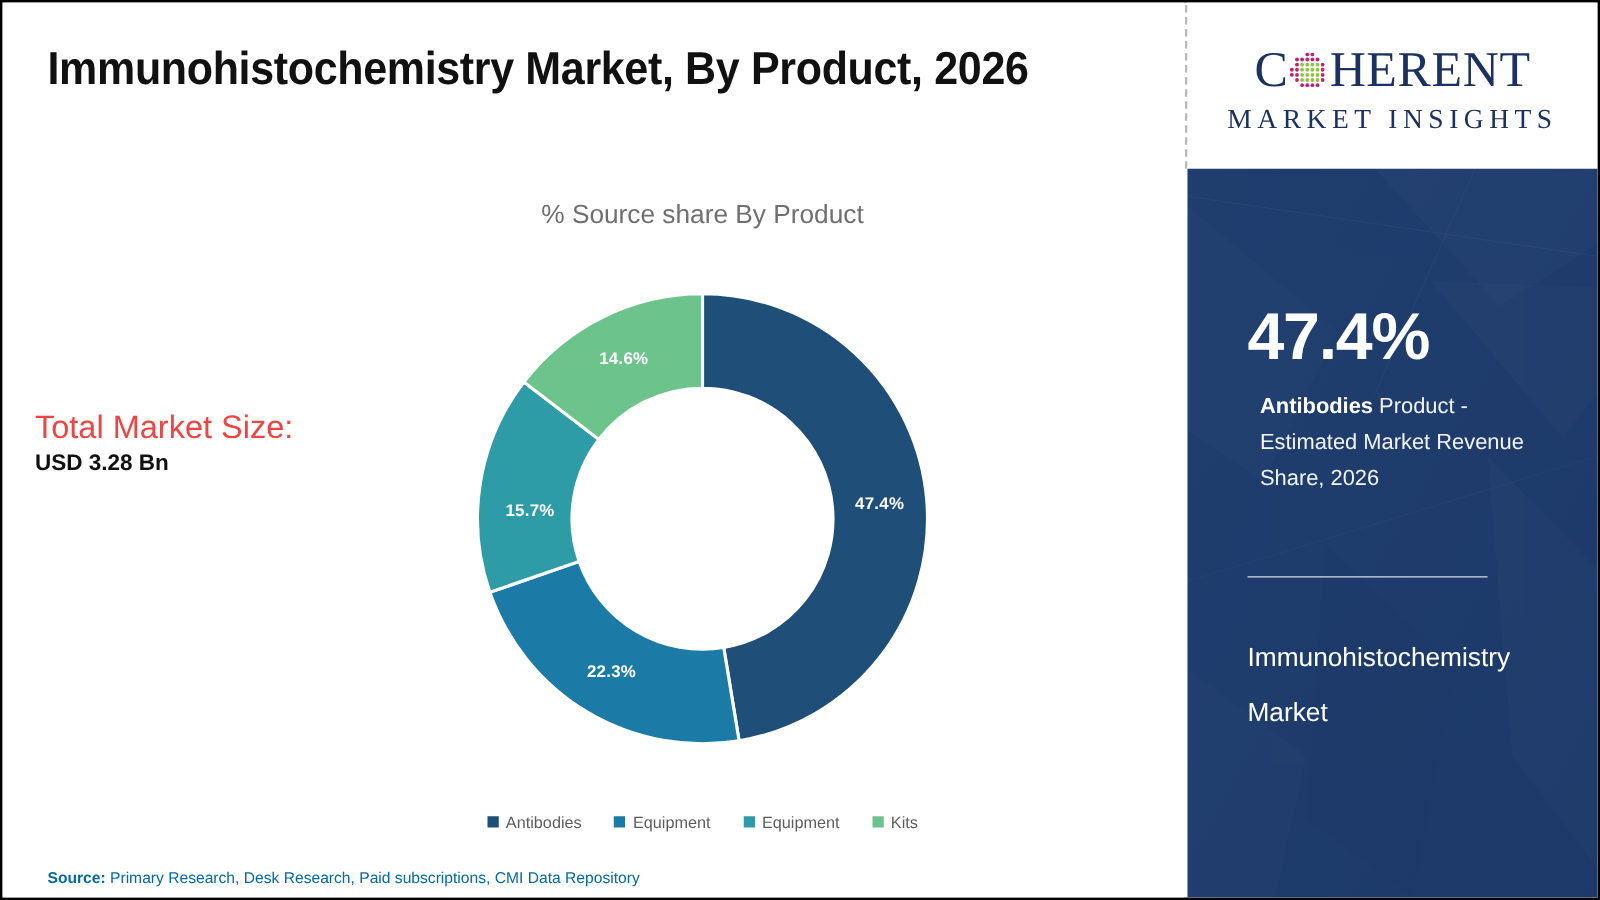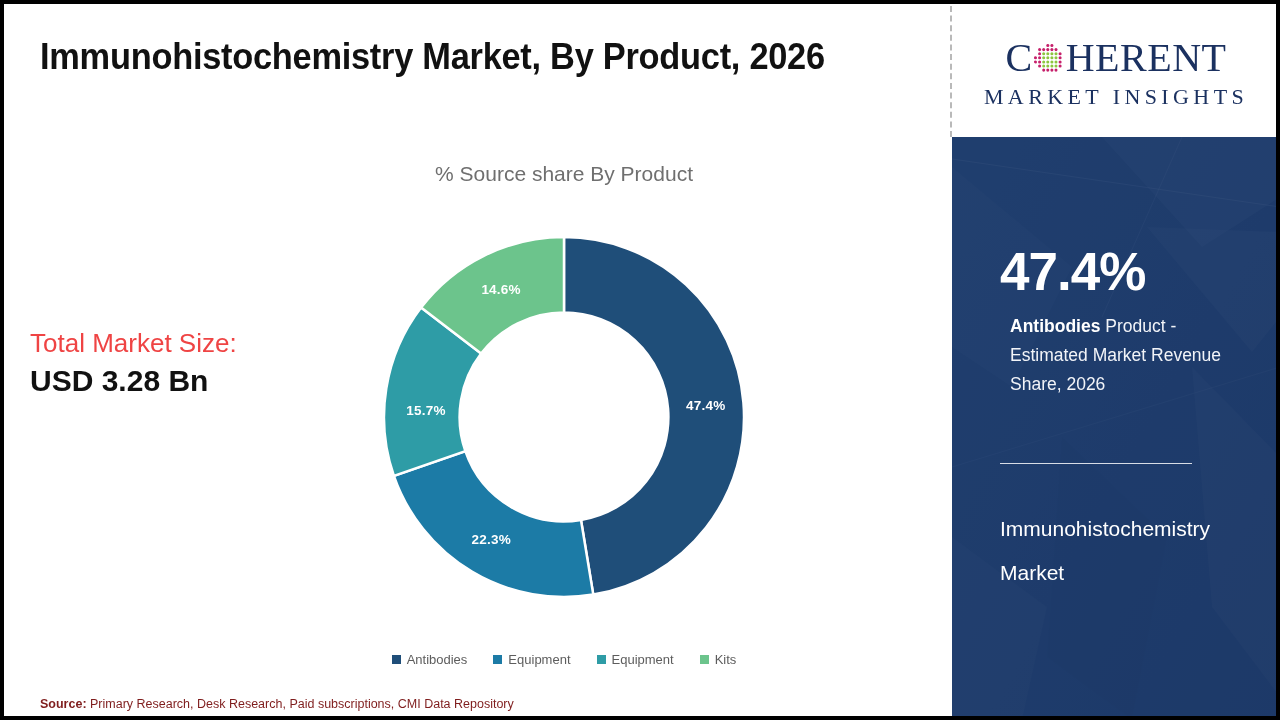--- a/index.html
+++ b/index.html
@@ -11,21 +11,21 @@
     overflow: hidden;
     background: #ffffff;
     font-family: "Liberation Sans", sans-serif;
   }
 
   #canvas {
     position: relative;
     width: 1280px;
     height: 720px;
     background: #ffffff;
-    border: 4px solid #000000;
+    border: 2px solid #000000;
     overflow: hidden;
     padding-left: 20px;
   }
 
   
   #left-panel {
     position: absolute;
     left: 0; top: 0;
     width: 945px;
     height: 716px;
@@ -110,33 +110,33 @@
     top: 322px;
     line-height: 1.33;
   }
   #total-market-label {
     font-size: 26px;
     color: #ef4444;
     font-weight: normal;
     display: block;
   }
   #total-market-value {
-    font-size: 30px;
+    font-size: 18px;
     color: #111111;
     font-weight: bold;
     display: block;
   }
 
   
   #source-line {
     position: absolute;
     left: 36px;
     top: 693px;
     font-size: 12.5px;
-    color: #7f1d1d;
+    color: #0369a1;
     white-space: nowrap;
   }
   #source-label { font-weight: bold; }
 
   
   #panel-divider {
     position: absolute;
     left: 946px;
     top: 2px;
     width: 0;

